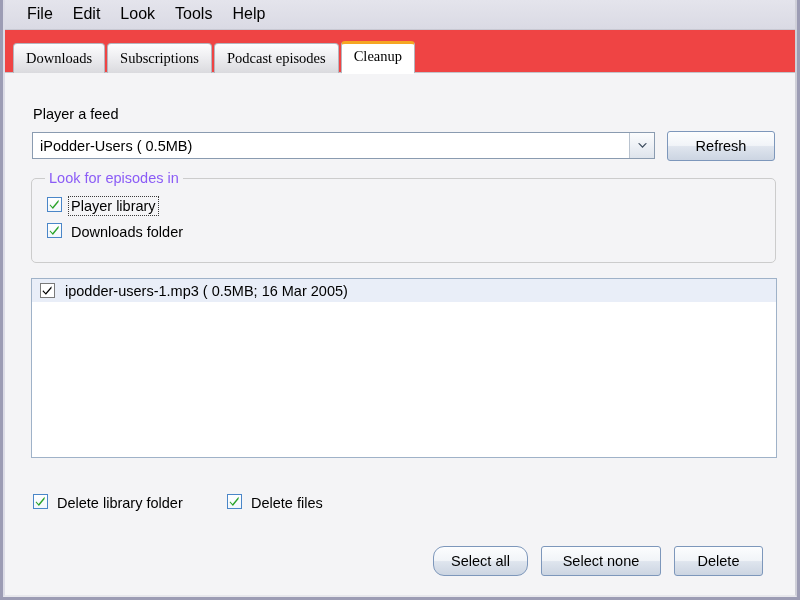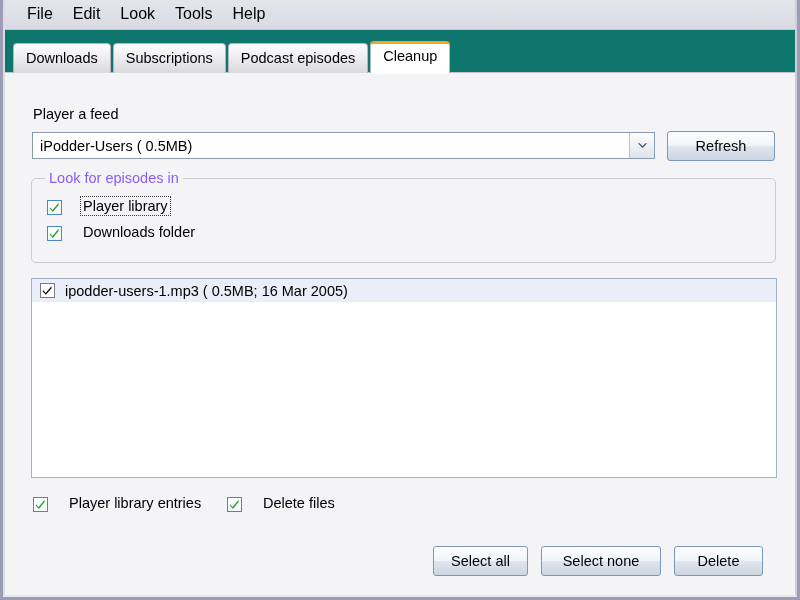--- a/index.html
+++ b/index.html
@@ -58,21 +58,22 @@
     cursor: default;
     white-space: nowrap;
   }
 
   
   #tabstrip {
     position: absolute;
     left: 0; top: 30px;
     right: 0;
     height: 43px;
-    background: #0f766e;
+    background: #ef4444;
+    font-family: Liberation Serif, serif;
   }
   #tabstrip-line {
     position: absolute;
     left: 0; right: 0;
     bottom: 0;
     height: 1px;
     background: #c3c3c9;
   }
   #tabs {
     position: absolute;
@@ -204,23 +205,22 @@
     background: #f4f4f6;
     font-size: 14.5px;
     color: #8b5cf6;
     white-space: nowrap;
   }
 
   
   .chk-row {
     position: absolute;
     display: flex;
-    align-items: flex-end;
-    cursor: default;
-    gap: 12px;
+    align-items: flex-start;
+    cursor: default;
   }
   .chk-box {
     width: 15px;
     height: 15px;
     box-sizing: border-box;
     border: 1px solid #4a86c8;
     background: linear-gradient(to bottom, #ffffff 0%, #f2f7fc 100%);
     flex: 0 0 auto;
     position: relative;
   }
@@ -239,21 +239,21 @@
     outline: 1px dotted #3a3a3a;
     outline-offset: 0px;
   }
 
   
   #episode-list {
     position: absolute;
     left: 26px;
     top: 205px;
     width: 746px;
-    height: 200px;
+    height: 180px;
     box-sizing: border-box;
     border: 1px solid #9fb2c8;
     background: #ffffff;
     overflow: hidden;
   }
   .list-row {
     display: flex;
     align-items: center;
     height: 23px;
     padding-left: 8px;
@@ -282,21 +282,21 @@
 
   
   #bottom-chk-a { left: 28px; top: 421px; }
   #bottom-chk-b { left: 222px; top: 421px; }
 
   .bottom-btn {
     position: absolute;
     top: 473px;
     height: 30px;
   }
-  #select-all-btn  { left: 428px; width: 95px; }
+  #select-all-btn  { left: 428px; width: 95px; border-radius: 11px; }
   #select-none-btn { left: 536px; width: 120px; }
   #delete-btn      { left: 669px; width: 89px; }
 </style>
 </head>
 <body>
 
 <div id="window">
 <div id="window-inner">
 
   <div id="menubar">
@@ -363,21 +363,21 @@
         <span class="list-text">ipodder-users-1.mp3 ( 0.5MB; 16 Mar 2005)</span>
       </div>
     </div>
 
     <div id="bottom-chk-a" class="chk-row">
       <span class="chk-box">
         <svg width="13" height="13" viewBox="0 0 13 13">
           <path d="M2.2 6.4 L4.6 9.1 L10.6 1.8 L10.6 4.0 L4.9 11.0 L1.6 7.3 Z" fill="#2aa32a"></path>
         </svg>
       </span>
-      <span class="chk-label">Player library entries</span>
+      <span class="chk-label">Delete library folder</span>
     </div>
 
     <div id="bottom-chk-b" class="chk-row">
       <span class="chk-box">
         <svg width="13" height="13" viewBox="0 0 13 13">
           <path d="M2.2 6.4 L4.6 9.1 L10.6 1.8 L10.6 4.0 L4.9 11.0 L1.6 7.3 Z" fill="#2aa32a"></path>
         </svg>
       </span>
       <span class="chk-label">Delete files</span>
     </div>

